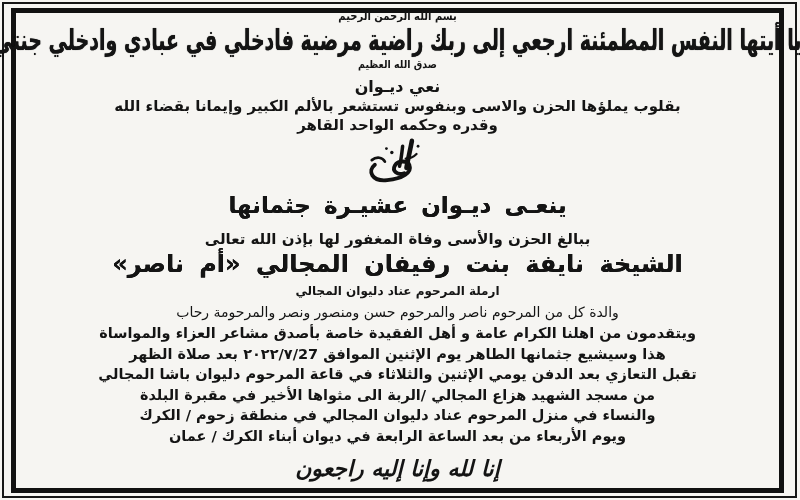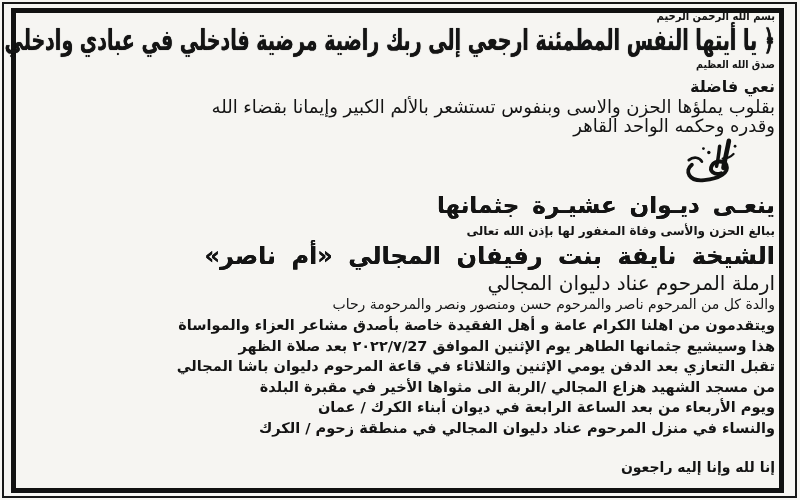--- a/index.html
+++ b/index.html
@@ -17,21 +17,21 @@
     border:2px solid #161616;
     pointer-events:none;
   }
   .frame-inner{
     position:absolute;left:11px;top:8px;right:16px;bottom:7px;
     border:5px solid #111;
     pointer-events:none;
   }
   .content{
     position:absolute;left:20px;top:11px;right:25px;bottom:11px;
-    display:flex;flex-direction:column;align-items:flex-start;
+    display:flex;flex-direction:column;align-items:center;
     direction:rtl;text-align:center;color:#141414;
   }
   .content > div{white-space:nowrap;}
   .bismillah{
     font-size:10px;font-weight:bold;line-height:12px;
     transform:scaleY(1.15);
   }
   .verse{
     font-size:19px;font-weight:bold;line-height:26px;
     transform:scale(1.0,1.5);
@@ -39,54 +39,54 @@
     text-shadow:0 0 .6px #000;
   }
   .sadaqa{
     font-size:9.5px;font-weight:bold;line-height:12px;margin-top:7px;
     transform:scaleY(1.15);
   }
   .type-title{
     font-size:16px;font-weight:bold;line-height:20px;margin-top:6px;
   }
   .intro{
-    font-size:18px;font-weight:normal;line-height:19px;
+    font-size:15px;font-weight:bold;line-height:19px;
   }
   .emblem{height:54px;margin:2px 0 0 0;}
   .emblem svg{height:54px;width:120px;}
   .mourner-title{
     font-size:23px;font-weight:bold;line-height:29px;word-spacing:5px;
     text-shadow:0 0 .5px #000;
   }
   .mourning-sub{
-    font-size:12px;font-weight:bold;line-height:20px;margin-top:1px;
+    font-size:15px;font-weight:bold;line-height:20px;margin-top:9px;
   }
   .deceased-name{
     font-size:24px;font-weight:bold;line-height:31px;word-spacing:7px;
     text-shadow:0 0 .6px #000;
   }
-  .widow-line{font-size:20px;font-weight:normal;line-height:22px;}
+  .widow-line{font-size:12px;font-weight:bold;line-height:22px;}
   .mother-line{font-size:14px;font-weight:normal;line-height:21px;}
   .body-line{font-size:14.5px;font-weight:bold;line-height:20.5px;}
-  .closing-line{font-size:14px;font-weight:bold;line-height:22px;margin-top:18px;}
+  .closing-line{font-size:22px;font-weight:bold;line-height:22px;margin-top:12px;font-style:italic;}
 </style>
 </head>
 <body>
 
 <div class="sheet">
   <div class="frame-outer"></div>
   <div class="frame-inner"></div>
 
   <div class="content">
 
     <div class="bismillah">بسم الله الرحمن الرحيم</div>
     <div class="verse">﴿ يا أيتها النفس المطمئنة ارجعي إلى ربك راضية مرضية فادخلي في عبادي وادخلي جنتي ﴾</div>
     <div class="sadaqa">صدق الله العظيم</div>
 
-    <div class="type-title">نعي فاضلة</div>
+    <div class="type-title">نعي ديـوان</div>
     <div class="intro">بقلوب يملؤها الحزن والاسى وبنفوس تستشعر بالألم الكبير وإيمانا بقضاء الله</div>
     <div class="intro">وقدره وحكمه الواحد القاهر</div>
 
     <div class="emblem">
       <svg viewBox="0 0 120 70" fill="none" stroke="#111" stroke-linecap="round">
         <path d="M78,5 C76,16 73,28 71,40" stroke-width="6"></path>
         <path d="M66,12 C65,21 64,30 62,38" stroke-width="4.5"></path>
         <path d="M84,22 C80,26 75,28 70,28" stroke-width="3"></path>
         <path d="M30,36 C20,44 26,58 46,56 C66,54 78,46 75,37 C73,30 60,30 56,37 C52,44 59,50 68,47" stroke-width="5"></path>
         <path d="M26,30 C32,25 40,26 43,32" stroke-width="3.5"></path>
@@ -101,19 +101,19 @@
 
     <div class="deceased-name">الشيخة نايفة بنت رفيفان المجالي «أم ناصر»</div>
     <div class="widow-line">ارملة المرحوم عناد دليوان المجالي</div>
     <div class="mother-line">والدة كل من المرحوم ناصر والمرحوم حسن ومنصور ونصر والمرحومة رحاب</div>
 
     <div class="body-line">ويتقدمون من اهلنا الكرام عامة و أهل الفقيدة خاصة بأصدق مشاعر العزاء والمواساة</div>
     <div class="body-line">هذا وسيشيع جثمانها الطاهر يوم الإثنين الموافق ٢٠٢٢/٧/27 بعد صلاة الظهر</div>
     <div class="body-line">تقبل التعازي بعد الدفن يومي الإثنين والثلاثاء في قاعة المرحوم دليوان باشا المجالي</div>
 
     <div class="body-line">من مسجد الشهيد هزاع المجالي /الربة الى مثواها الأخير في مقبرة البلدة</div>
+    <div class="body-line">والنساء في منزل المرحوم عناد دليوان المجالي في منطقة زحوم / الكرك</div>
     <div class="body-line">ويوم الأربعاء من بعد الساعة الرابعة في ديوان أبناء الكرك / عمان</div>
-    <div class="body-line">والنساء في منزل المرحوم عناد دليوان المجالي في منطقة زحوم / الكرك</div>
 
     <div class="closing-line">إنا لله وإنا إليه راجعون</div>
 
   </div>
 </div>
 
 </body></html>

